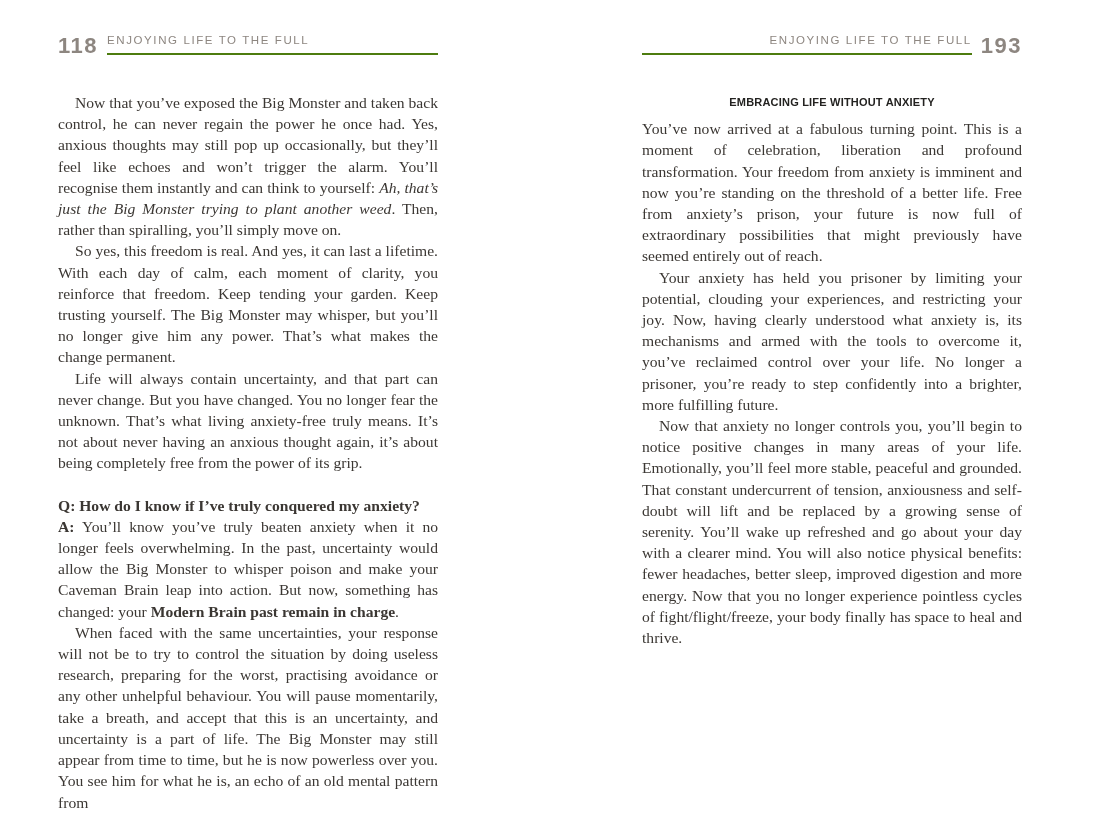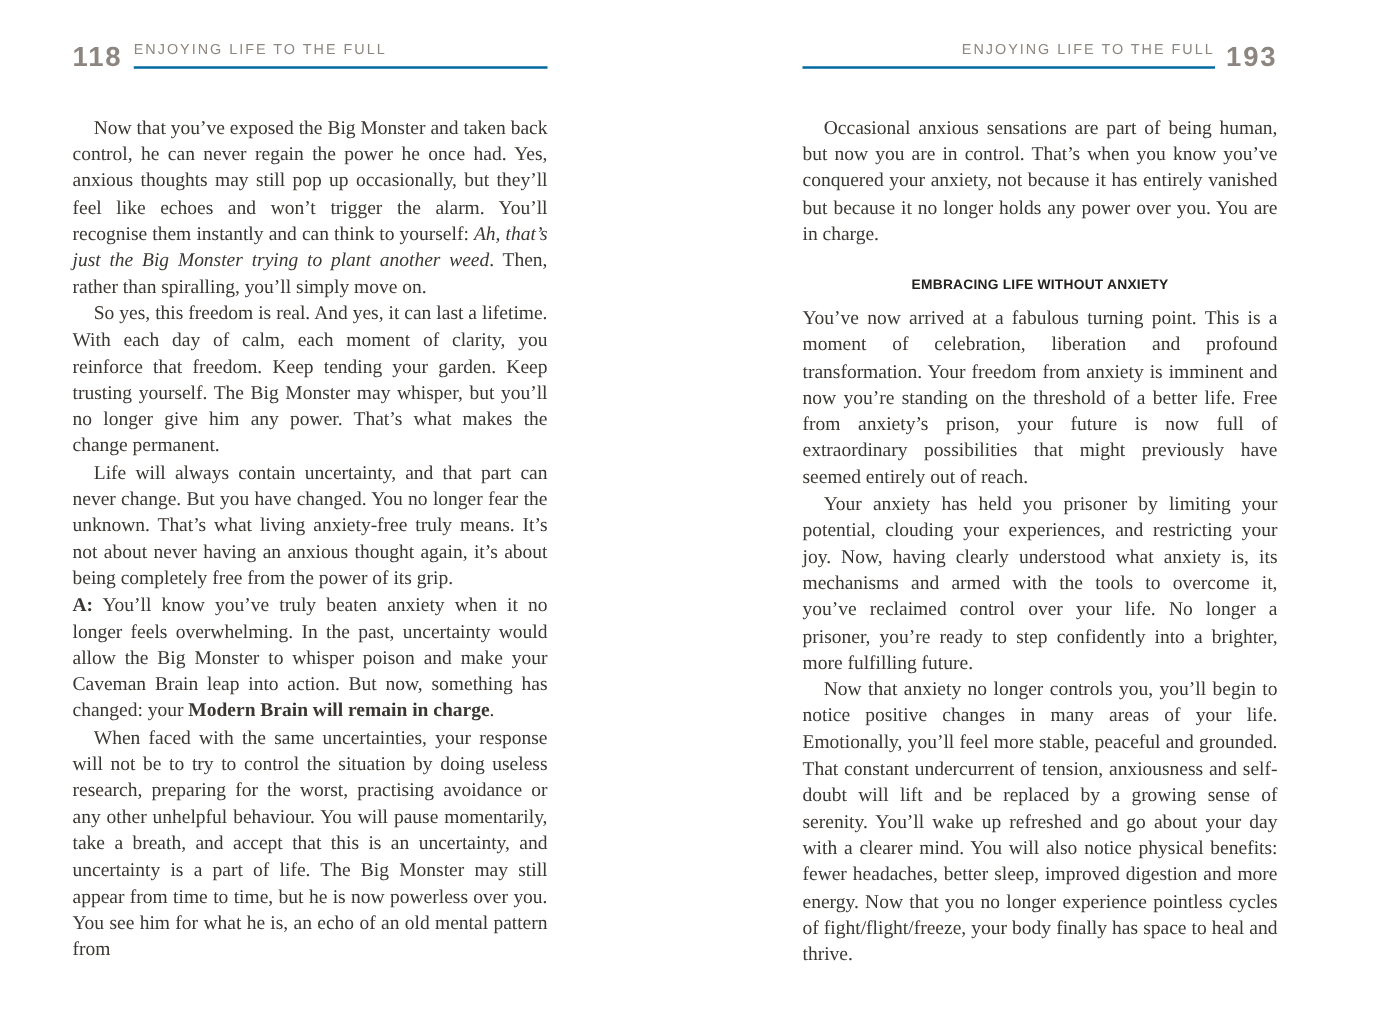--- a/index.html
+++ b/index.html
@@ -33,21 +33,21 @@
     font-family: "Liberation Sans", sans-serif;
     font-weight: 700;
     font-size: 22px;
     line-height: 0.82;
     color: #8d8680;
     letter-spacing: 1.5px;
     white-space: nowrap;
   }
   .running-wrap {
     flex: 1;
-    border-bottom: 2px solid #0369a1;
+    border-bottom: 2px solid #4d7c0f;
     padding-bottom: 5px;
   }
   .running-wrap.align-right { text-align: right; }
   .running-title {
     font-family: "Liberation Sans", sans-serif;
     font-size: 11.5px;
     color: #8d8680;
     letter-spacing: 1.6px;
     white-space: nowrap;
   }
@@ -87,35 +87,35 @@
       <span class="page-num">118</span>
       <span class="running-wrap">
         <span class="running-title">ENJOYING LIFE TO THE FULL</span>
       </span>
     </div>
 
     <div class="page-body">
       <p class="indent"><span>Now that you’ve exposed the Big Monster and taken back control, he can never regain the power he once had. Yes, anxious thoughts may still pop up occasionally, but they’ll feel like echoes and won’t trigger the alarm. You’ll recognise them instantly and can think to yourself: </span><span class="i">Ah, that’s just the Big Monster trying to plant another weed</span><span>. Then, rather than spiralling, you’ll simply move on.</span></p>
       <p class="indent">So yes, this freedom is real. And yes, it can last a lifetime. With each day of calm, each moment of clarity, you reinforce that freedom. Keep tending your garden. Keep trusting yourself. The Big Monster may whisper, but you’ll no longer give him any power. That’s what makes the change permanent.</p>
       <p class="indent">Life will always contain uncertainty, and that part can never change. But you have changed. You no longer fear the unknown. That’s what living anxiety-free truly means. It’s not about never having an anxious thought again, it’s about being completely free from the power of its grip.</p>
-      <p><span class="b">A:</span><span> You’ll know you’ve truly beaten anxiety when it no longer feels overwhelming. In the past, uncertainty would allow the Big Monster to whisper poison and make your Caveman Brain leap into action. But now, something has changed: your </span><span class="b">Modern Brain will remain in charge</span><span>.</span></p>
+      <p class="qa-q">Q: How do I know if I’ve truly conquered my anxiety?</p>
+      <p><span class="b">A:</span><span> You’ll know you’ve truly beaten anxiety when it no longer feels overwhelming. In the past, uncertainty would allow the Big Monster to whisper poison and make your Caveman Brain leap into action. But now, something has changed: your </span><span class="b">Modern Brain past remain in charge</span><span>.</span></p>
       <p class="indent">When faced with the same uncertainties, your response will not be to try to control the situation by doing useless research, preparing for the worst, practising avoidance or any other unhelpful behaviour. You will pause momentarily, take a breath, and accept that this is an uncertainty, and uncertainty is a part of life. The Big Monster may still appear from time to time, but he is now powerless over you. You see him for what he is, an echo of an old mental pattern from</p>
     </div>
   </div>
 
   <div class="page page-right">
     <div class="page-header">
       <span class="running-wrap align-right">
         <span class="running-title">ENJOYING LIFE TO THE FULL</span>
       </span>
       <span class="page-num">193</span>
     </div>
 
     <div class="page-body">
-      <p class="indent">Occasional anxious sensations are part of being human, but now you are in control. That’s when you know you’ve conquered your anxiety, not because it has entirely vanished but because it no longer holds any power over you. You are in charge.</p>
       <h2 class="section-heading">EMBRACING LIFE WITHOUT ANXIETY</h2>
       <p>You’ve now arrived at a fabulous turning point. This is a moment of celebration, liberation and profound transformation. Your freedom from anxiety is imminent and now you’re standing on the threshold of a better life. Free from anxiety’s prison, your future is now full of extraordinary possibilities that might previously have seemed entirely out of reach.</p>
       <p class="indent">Your anxiety has held you prisoner by limiting your potential, clouding your experiences, and restricting your joy. Now, having clearly understood what anxiety is, its mechanisms and armed with the tools to overcome it, you’ve reclaimed control over your life. No longer a prisoner, you’re ready to step confidently into a brighter, more fulfilling future.</p>
       <p class="indent">Now that anxiety no longer controls you, you’ll begin to notice positive changes in many areas of your life. Emotionally, you’ll feel more stable, peaceful and grounded. That constant undercurrent of tension, anxiousness and self-doubt will lift and be replaced by a growing sense of serenity. You’ll wake up refreshed and go about your day with a clearer mind. You will also notice physical benefits: fewer headaches, better sleep, improved digestion and more energy. Now that you no longer experience pointless cycles of fight/flight/freeze, your body finally has space to heal and thrive.</p>
     </div>
   </div>
 
 </div>
 
 </body></html>

